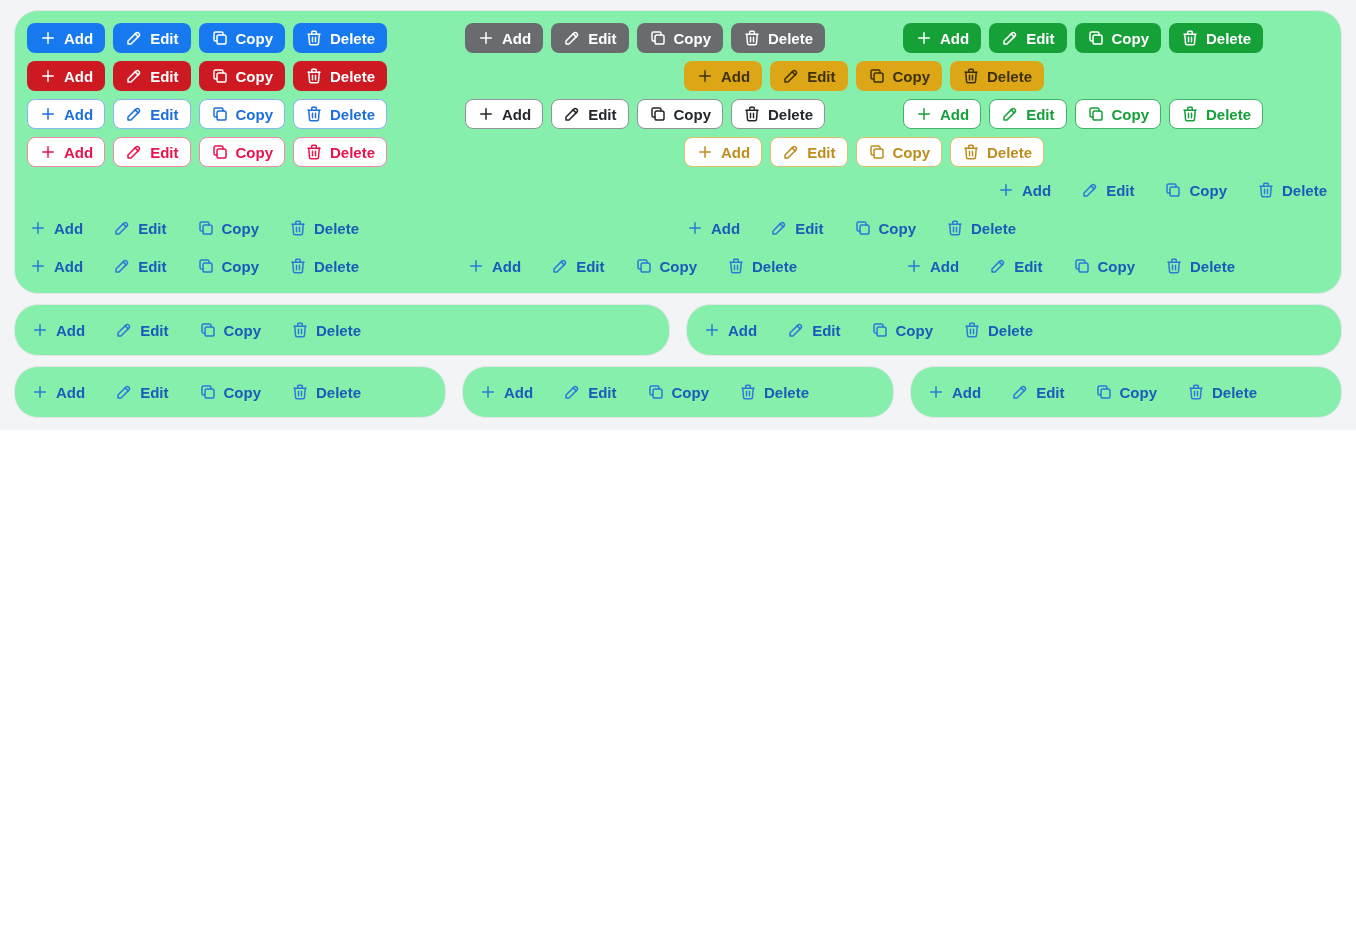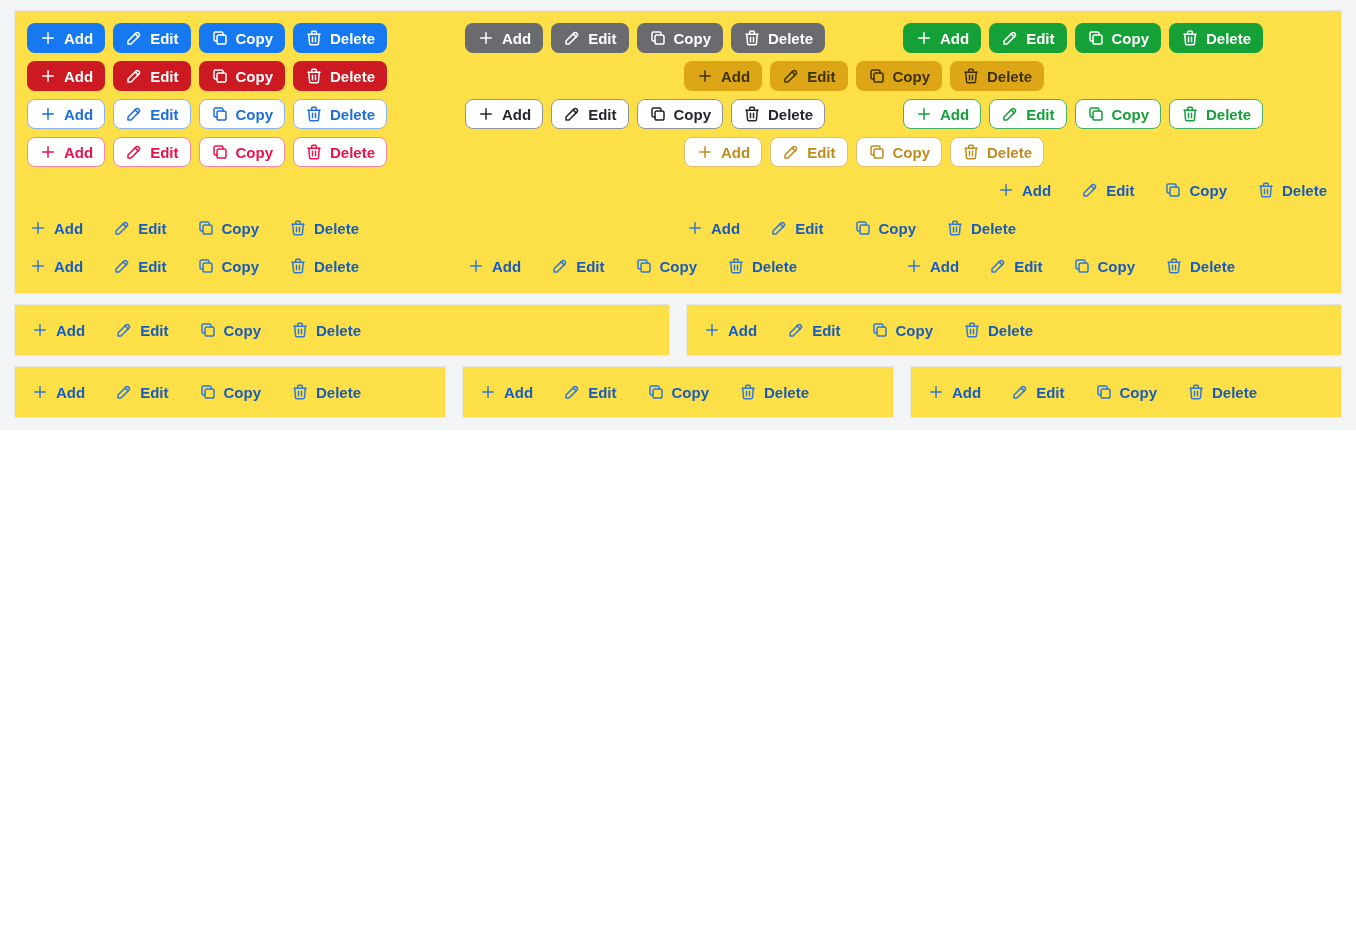--- a/index.html
+++ b/index.html
@@ -1,18 +1,18 @@
 <!DOCTYPE html>
 <html style="--c-solid_blue: #1779f0; --c-solid_gray: #696b6e; --c-solid_green: #16a038; --c-solid_red: #cc1922; --c-solid_gold: #dca617; --c-solid_gold_text: #3e3204; --c-outline_blue_text: #1f6fdb; --c-outline_blue_border: #8ab4f2; --c-outline_neutral_text: #24282d; --c-outline_neutral_border: #90959a; --c-outline_green_text: #17a03a; --c-outline_green_border: #45b167; --c-outline_red_text: #e9134e; --c-outline_red_border: #f287a6; --c-outline_gold_text: #bf8d1e; --c-outline_gold_border: #e1bf6d; --c-text_blue_label: #1a5cb8; --c-text_blue_icon: #3178d8; --c-page_background: #f3f4f6; --c-card_background: #ffffff; --c-card_border: #e4e6ea;"><head>
 <meta charset="utf-8">
 <style>
   html,body { margin:0; padding:0; background:#ffffff; font-family:"Liberation Sans",sans-serif; }
   .canvas { width:1356px; height:936px; position:relative; overflow:hidden; }
   .wrap { background:#f3f4f6; padding:10px 14px 12px; }
-  .card { background:#fde047; border:1px solid #e4e6ea; border-radius:2px; box-sizing:border-box; }
+  .card { background:#86efac; border:1px solid #e4e6ea; border-radius:24px; box-sizing:border-box; }
   .main-card { padding:12px; display:flex; flex-direction:column; gap:8px; }
   .row { display:grid; gap:12px; }
   .cols3 { grid-template-columns:repeat(3,1fr); }
   .cols2 { grid-template-columns:repeat(2,1fr); }
   .rowend { display:flex; justify-content:flex-end; }
   .cardrow { margin-top:10px; gap:16px; }
   .pad { padding:10px 14px; }
   .grp { display:flex; align-items:center; gap:8px; height:30px; }
   .grp.textg { gap:26px; }
 

